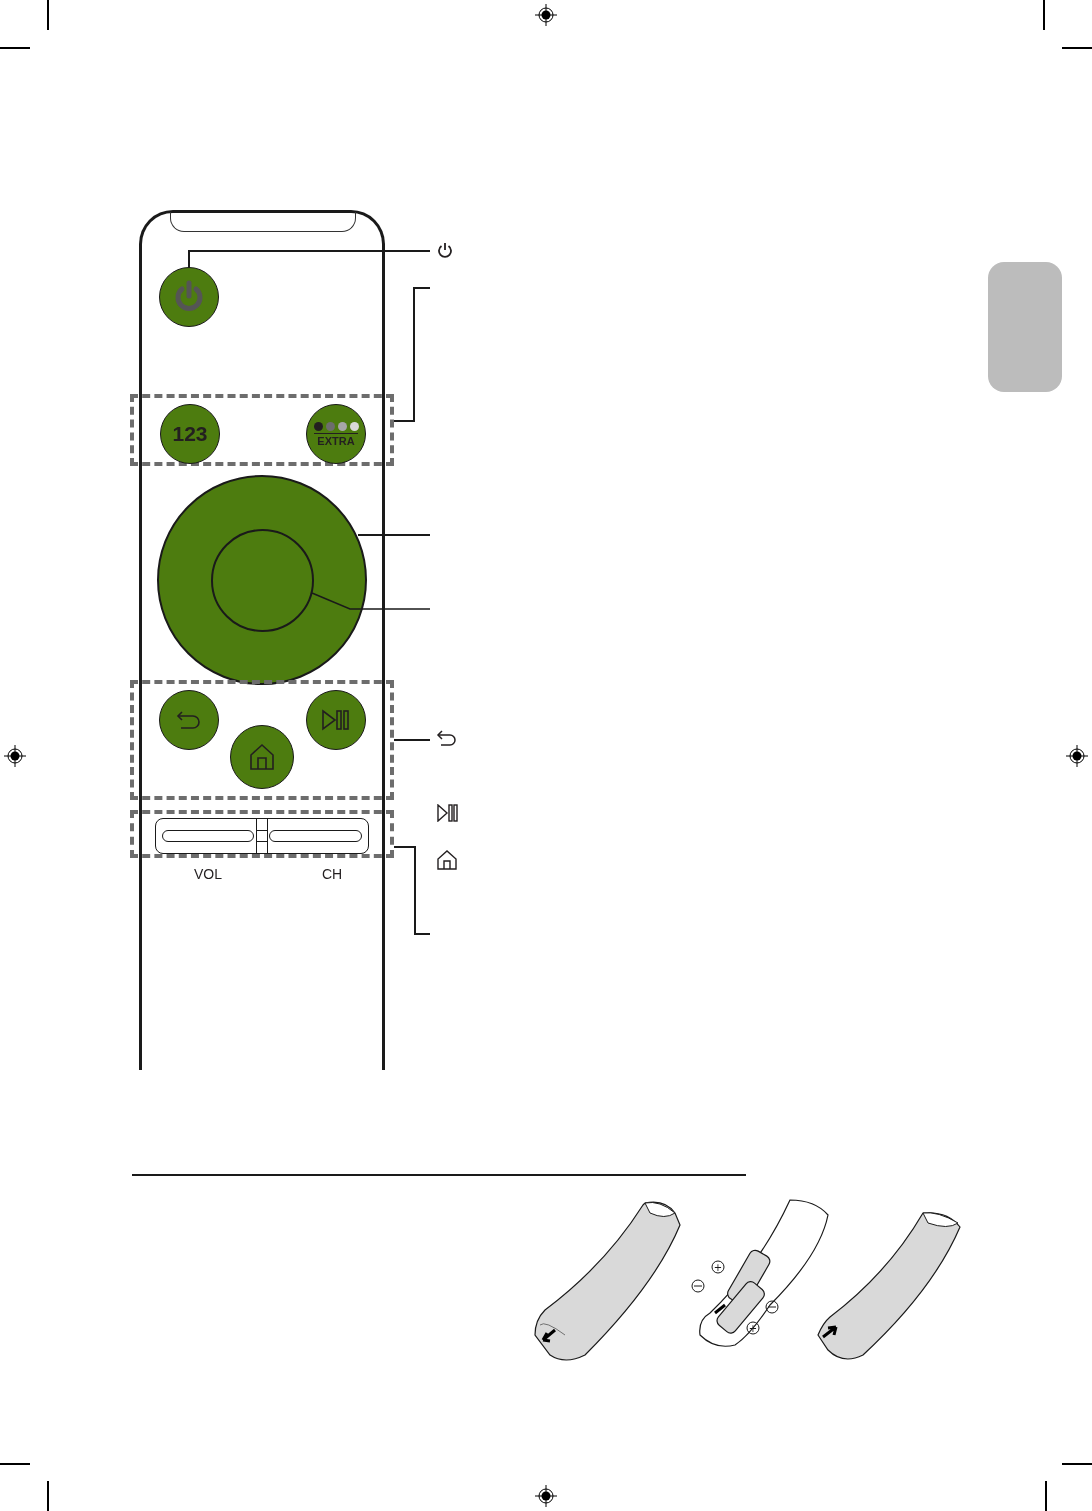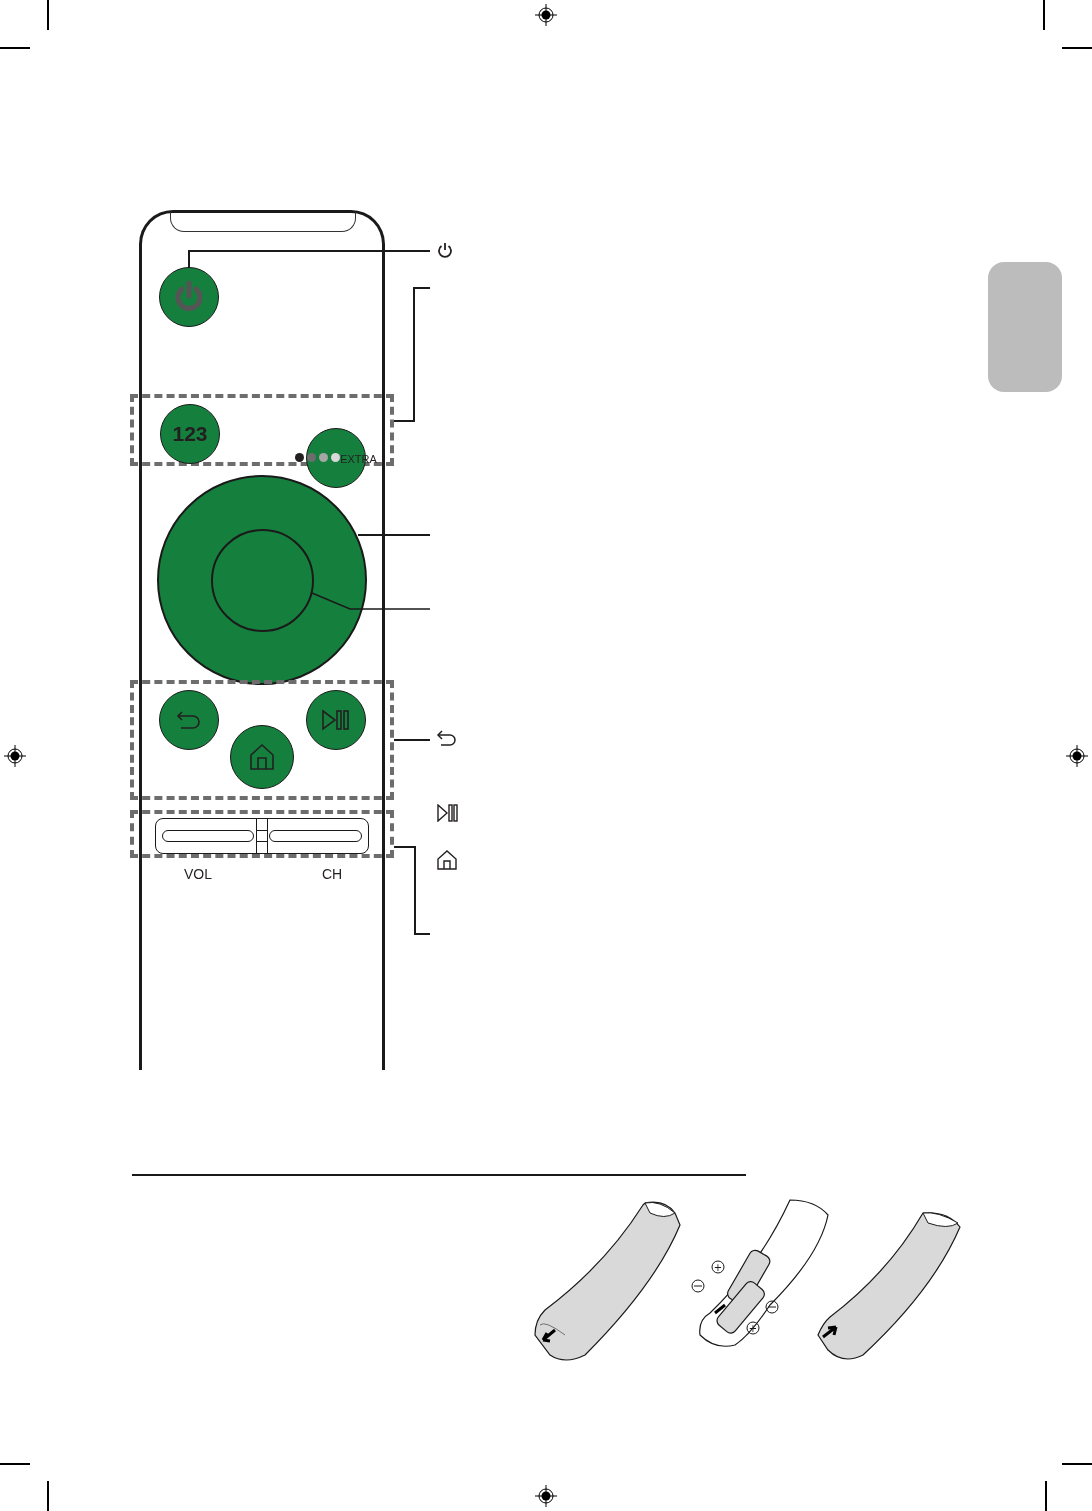--- a/index.html
+++ b/index.html
@@ -3,21 +3,21 @@
 <meta charset="utf-8">
 <style>
   html, body { margin:0; padding:0; background:#fff; }
   body { width:1092px; height:1511px; position:relative; overflow:hidden; font-family:"DejaVu Sans", sans-serif; color:#231f20; }
   .abs { position:absolute; }
   .crop { position:absolute; background:#000; }
   .reg { position:absolute; width:22px; height:22px; }
   .tab { position:absolute; left:988px; top:262px; width:74px; height:130px; background:#bcbcbc; border-radius:16px; }
   .remote { position:absolute; left:139px; top:210px; width:246px; height:860px; border:3px solid #1a1a1a; border-bottom:none; border-radius:34px 34px 0 0; box-sizing:border-box; }
   .remote-top { position:absolute; left:170px; top:212px; width:186px; height:20px; border:1px solid #333; border-top:none; border-radius:0 0 14px 14px; box-sizing:border-box; }
-  .btn-round { position:absolute; border:1.5px solid #1a1a1a; border-radius:50%; box-sizing:border-box; display:flex; align-items:center; justify-content:center; background:#15803d; }
+  .btn-round { position:absolute; border:1.5px solid #1a1a1a; border-radius:50%; box-sizing:border-box; display:flex; align-items:center; justify-content:center; background:#4d7c0f; }
   .dashed { position:absolute; border:4px dashed #6d6d6d; box-sizing:border-box; }
   .line { position:absolute; background:#1a1a1a; }
   .lbl { position:absolute; font-family:"Liberation Sans", sans-serif; font-size:14px; color:#231f20; }
   .btn-text { font-family:"Liberation Sans", sans-serif; font-weight:bold; color:#231f20; }
   .rocker { position:absolute; left:155px; top:818px; width:214px; height:36px; border:1.5px solid #1a1a1a; border-radius:8px; box-sizing:border-box; background:#fff; }
   .rocker-bar { position:absolute; top:11px; height:12px; border:1.5px solid #1a1a1a; border-radius:8px; box-sizing:border-box; }
 </style>
 </head>
 <body>
 
@@ -71,21 +71,21 @@
 <div class="line" style="left:188px;top:250px;width:242px;height:2px;"></div>
 <svg class="abs" style="left:436px;top:241px;" width="18" height="18" viewBox="0 0 18 18">
   <path d="M5.5 5 A6 6 0 1 0 12.5 5" fill="none" stroke="#231f20" stroke-width="1.8"></path>
   <line x1="9" y1="2" x2="9" y2="9" stroke="#231f20" stroke-width="1.8"></line>
 </svg>
 
 <div class="dashed" style="left:130px;top:394px;width:264px;height:72px;"></div>
 <div class="btn-round" style="left:160px;top:404px;width:60px;height:60px;">
   <span class="btn-text" style="font-size:21px;">123</span>
 </div>
-<div class="btn-round" style="left:306px;top:428px;width:60px;height:60px;flex-direction:row;">
+<div class="btn-round" style="left:306px;top:404px;width:60px;height:60px;flex-direction:column;font-weight:bold;">
   <div style="display:flex;gap:3px;margin-bottom:2px;">
     <span style="width:9px;height:9px;border-radius:50%;background:#231f20;display:block;"></span>
     <span style="width:9px;height:9px;border-radius:50%;background:#6d6d6d;display:block;"></span>
     <span style="width:9px;height:9px;border-radius:50%;background:#a6a6a6;display:block;"></span>
     <span style="width:9px;height:9px;border-radius:50%;background:#d9d9d9;display:block;"></span>
   </div>
   <div style="width:44px;height:1px;background:#231f20;"></div>
   <span style="font-family:'Liberation Sans',sans-serif;font-size:11px;margin-top:1px;">EXTRA</span>
 </div>
 
@@ -135,21 +135,21 @@
   <path d="M7 19 V11 H13 V19" fill="none" stroke="#231f20" stroke-width="1.4"></path>
 </svg>
 
 <div class="dashed" style="left:130px;top:810px;width:264px;height:48px;"></div>
 <div class="rocker">
   <div class="rocker-bar" style="left:6px;width:92px;"></div>
   <div class="rocker-bar" style="left:113px;width:93px;"></div>
   <div style="position:absolute;left:100px;top:-1px;width:12px;height:36px;border-left:1.5px solid #1a1a1a;border-right:1.5px solid #1a1a1a;box-sizing:border-box;"></div>
   <div style="position:absolute;left:100px;top:11px;width:12px;height:12px;border:1.5px solid #1a1a1a;box-sizing:border-box;"></div>
 </div>
-<span class="lbl" style="left:184px;top:866px;">VOL</span>
+<span class="lbl" style="left:194px;top:866px;">VOL</span>
 <span class="lbl" style="left:322px;top:866px;">CH</span>
 <div class="line" style="left:394px;top:846px;width:21px;height:1.5px;"></div>
 <div class="line" style="left:414px;top:846px;width:1.5px;height:88px;"></div>
 <div class="line" style="left:414px;top:933px;width:16px;height:1.5px;"></div>
 
 <div class="line" style="left:132px;top:1174px;width:614px;height:1.5px;"></div>
 
 <svg class="abs" style="left:525px;top:1195px;" width="160" height="175" viewBox="0 0 160 175">
   <path d="M120 8 Q140 4 150 18 L155 30 Q130 90 60 160 Q40 170 25 160 L10 140 Q10 125 20 115 Q80 70 118 10 Z" fill="#d9d9d9" stroke="#1a1a1a" stroke-width="1.2"></path>
   <path d="M120 8 Q135 5 150 18 Q140 25 125 18 Z" fill="#fff" stroke="#1a1a1a" stroke-width="1"></path>

